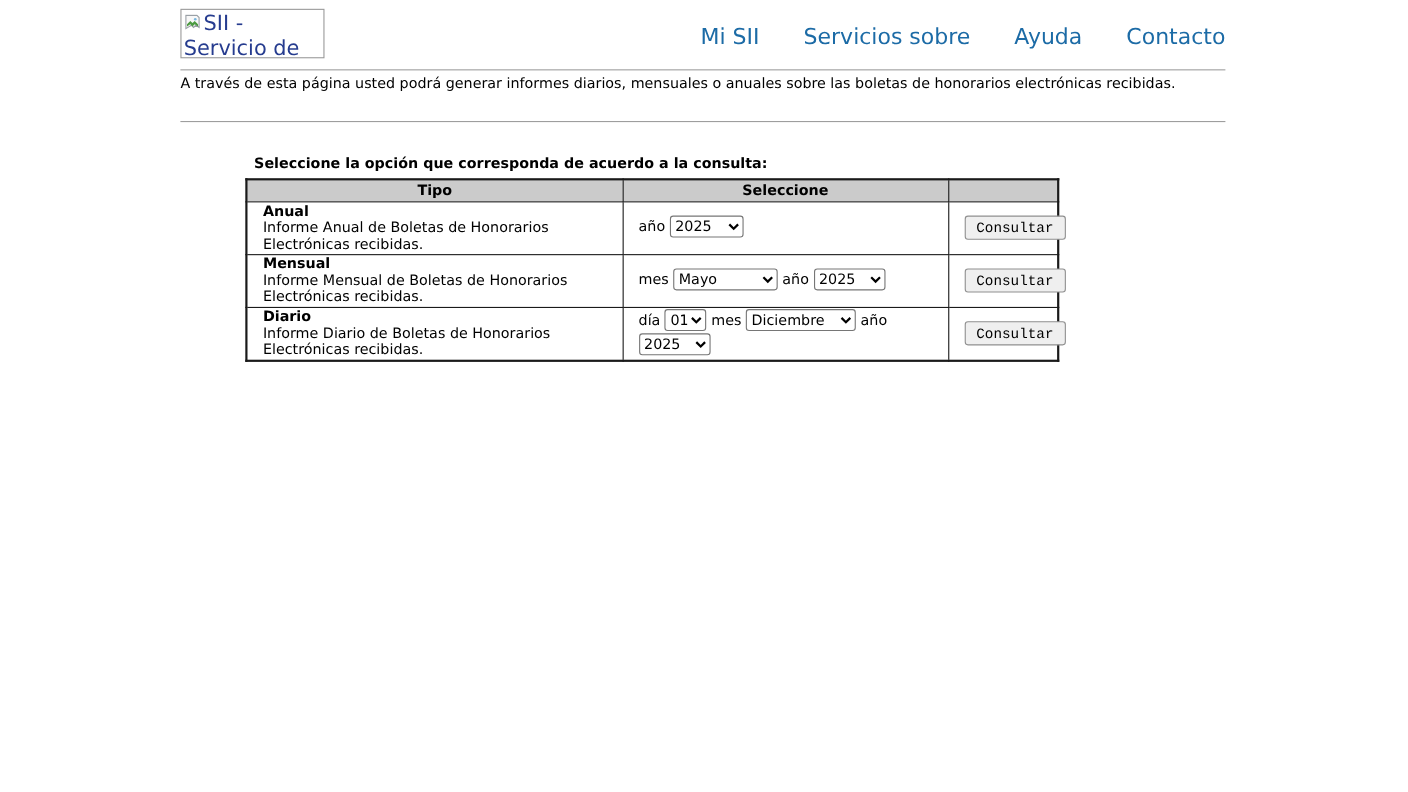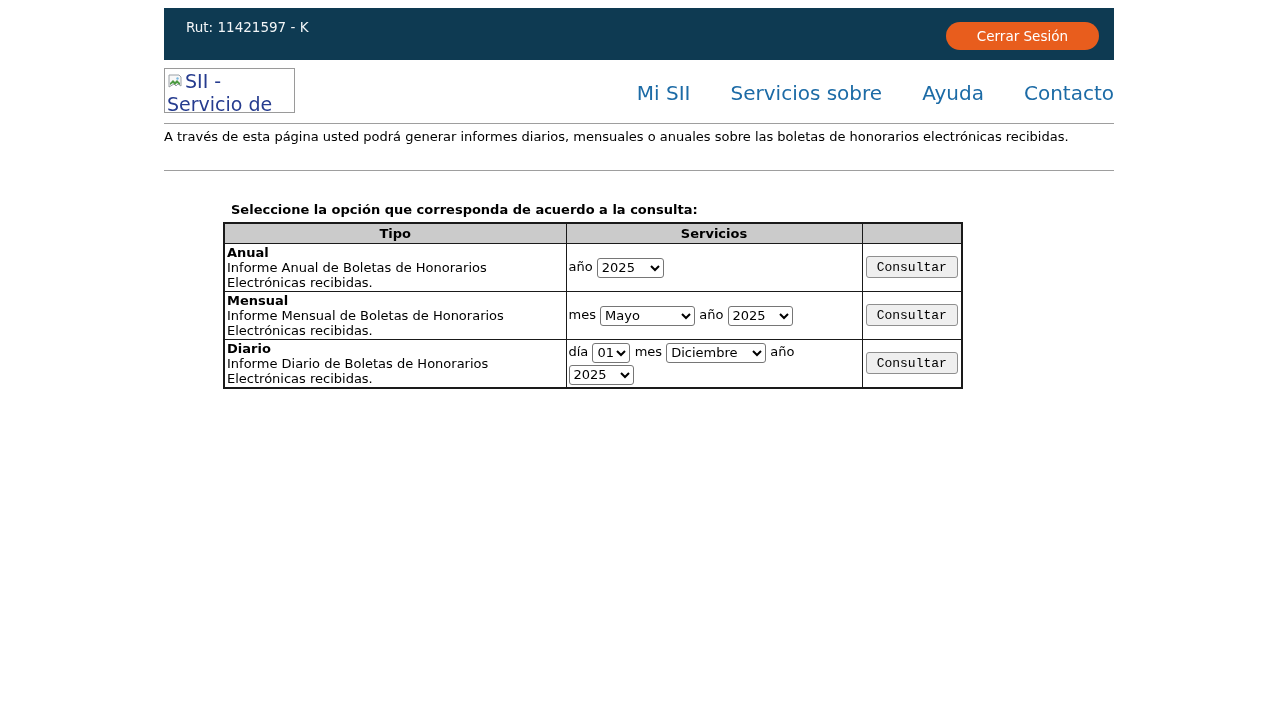--- a/index.html
+++ b/index.html
@@ -108,21 +108,21 @@
   }
   table.query th {
     background: #cbcbcb;
     font-size: 13px;
     font-weight: bold;
     height: 20px;
     padding: 1px 2px;
   }
   table.query td {
     font-size: 13px;
-    padding: 1px 2px;
+    padding: 1px 14px;
     height: 46px;
     background: #ffffff;
   }
   .col-tipo  { width: 342px; }
   .col-sel   { width: 296px; }
   .col-btn   { width: 100px; }
   .row-type { font-weight: bold; line-height: 15px; }
   .row-desc { line-height: 15px; }
   td.sel-cell { line-height: 22px; }
   td.sel-cell select {
@@ -152,24 +152,20 @@
   .sel-ano-m   { width: 65px; }
   .sel-dia-d   { width: 38px; }
   .sel-mes-d   { width: 100px; }
   .sel-ano-d   { width: 65px; }
 </style>
 </head>
 <body>
 
 <div class="content">
 
-  <div class="topbar">
-    <span class="rut">Rut: 11421597 - K</span>
-    <button class="logout-btn">Cerrar Sesión</button>
-  </div>
 
   <div class="logo-row">
     <div class="logo-box">
       <svg width="16" height="16" viewBox="0 0 16 16">
         <path d="M2 1 h10 l2 2 v9 l-3 -2 -2 2 -2 -2 -5 3 z" fill="#f8f8f8" stroke="#9aa0a6" stroke-width="1"></path>
         <path d="M3 9 l3 -3 2 2 2 -2 3 3 v2 l-3 -2 -2 2 -2 -2 -3 2 z" fill="#4c9a41"></path>
         <circle cx="10.5" cy="4.5" r="1.2" fill="#7ab8e0"></circle>
       </svg><span>SII - Servicio de</span>
     </div>
     <div class="nav">
@@ -188,21 +184,21 @@
     <div class="prompt">Seleccione la opción que corresponda de acuerdo a la consulta:</div>
     <table class="query">
       <colgroup>
           <col class="col-tipo">
           <col class="col-sel">
           <col class="col-btn">
         </colgroup>
       <thead>
         <tr>
           <th>Tipo</th>
-          <th>Servicios</th>
+          <th>Seleccione</th>
           <th></th>
         </tr>
       </thead>
       <tbody>
 
         <tr>
           <td>
             <div class="row-type">Anual</div>
             <div class="row-desc">Informe Anual de Boletas de Honorarios Electrónicas recibidas.</div>
           </td>

